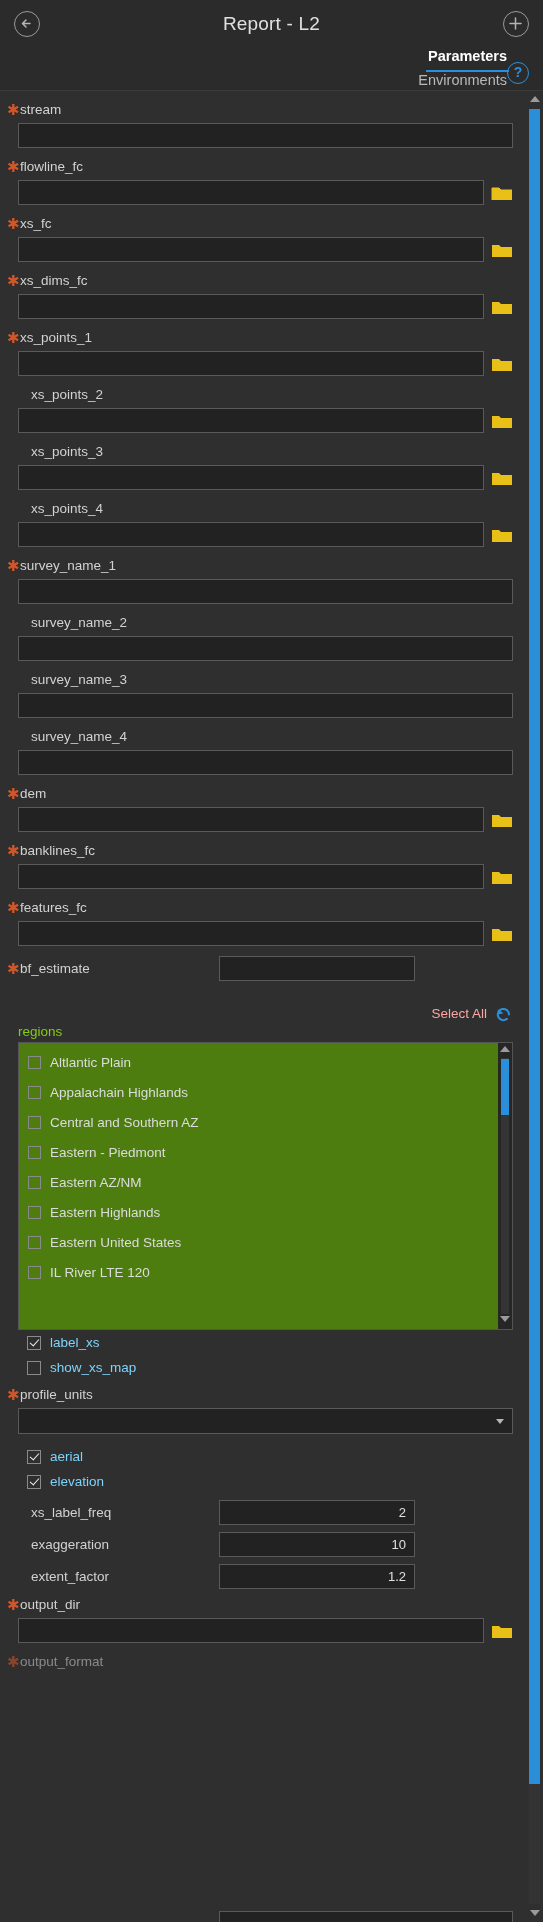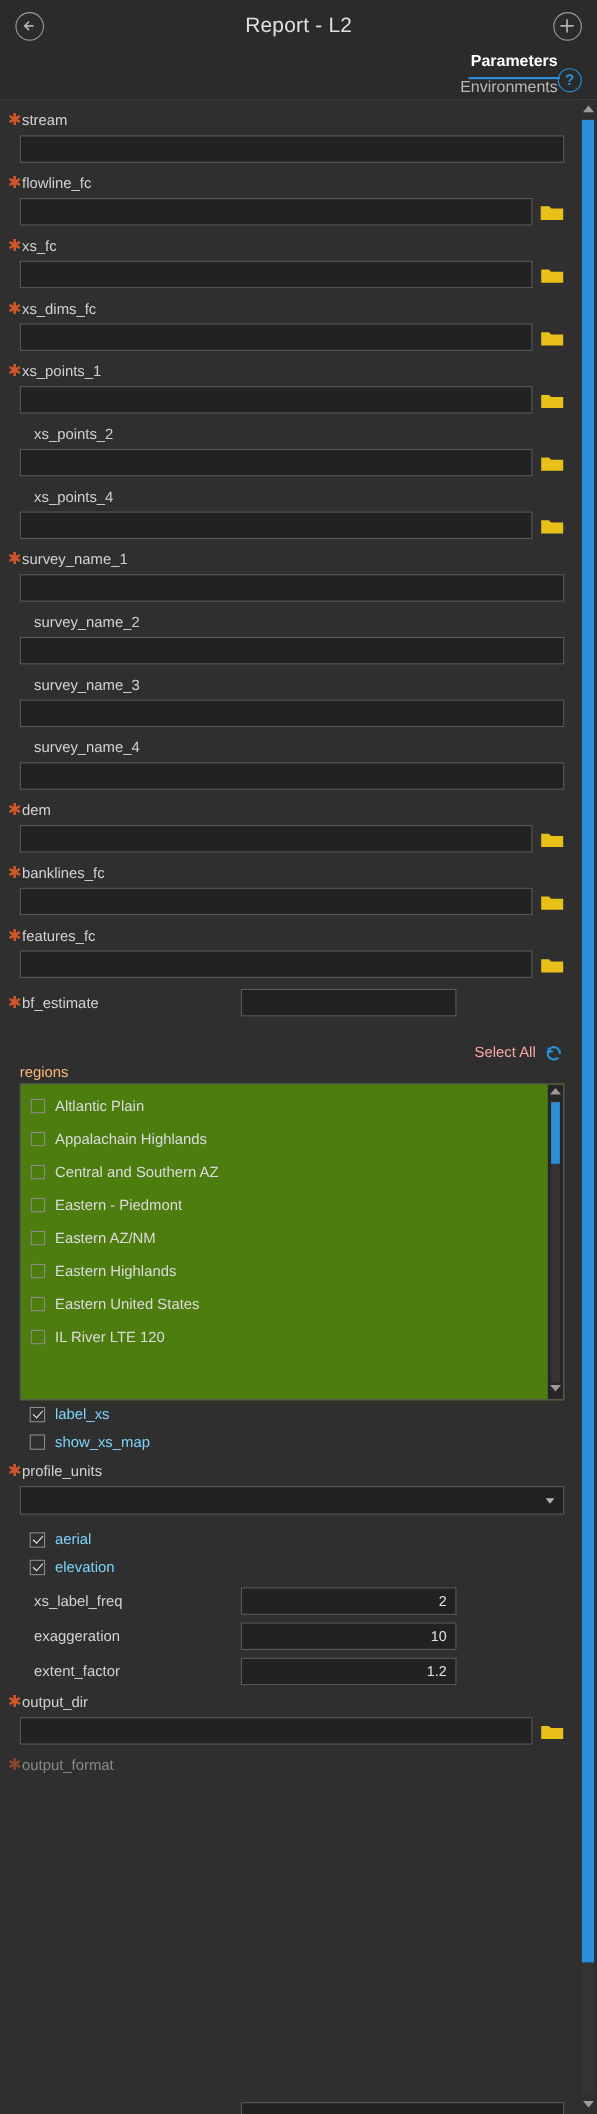--- a/index.html
+++ b/index.html
@@ -82,21 +82,21 @@
   .inline .ilbl {
     font-size: 13.5px; color: #d2d2d2; display: flex; align-items: center;
     width: 201px; flex: 0 0 auto;
   }
   .inline .tbox { width: 196px; flex: 0 0 196px; }
 
   
   .regions-head {
     display: flex; align-items: center; margin-top: 4px; margin-bottom: 3px;
   }
-  .regions-head .rlbl { font-size: 13.5px; color: #fdba74; margin-top: 36px; }
+  .regions-head .rlbl { font-size: 13.5px; color: #84cc16; margin-top: 36px; }
   .regions-head .spacer { flex: 1; }
   .selectall { font-size: 13.5px; color: #fca5a5; margin-right: 7px; }
   .reset-icon { width: 19px; height: 19px; position: relative; }
 
   .listbox {
     background: #4d7c0f; border: 1px solid #555; height: 288px;
     position: relative; overflow: hidden;
   }
   .listitems { padding: 4px 0 0 0; }
   .litem {
@@ -277,20 +277,34 @@
         <div class="inputrow">
           <div class="tbox"></div>
           <div class="folder">
             <svg width="22" height="20" viewBox="0 0 22 20">
                 <path d="M1 17V5h7l2 2h11v10z" fill="#e8c018"></path>
               </svg>
           </div>
         </div>
       </div>
 
+      <div class="field">
+        <div class="lbl">
+          <span class="req nostar"></span>
+          <span>xs_points_3</span>
+        </div>
+        <div class="inputrow">
+          <div class="tbox"></div>
+          <div class="folder">
+            <svg width="22" height="20" viewBox="0 0 22 20">
+                <path d="M1 17V5h7l2 2h11v10z" fill="#e8c018"></path>
+              </svg>
+          </div>
+        </div>
+      </div>
 
       <div class="field">
         <div class="lbl">
           <span class="req nostar"></span>
           <span>xs_points_4</span>
         </div>
         <div class="inputrow">
           <div class="tbox"></div>
           <div class="folder">
             <svg width="22" height="20" viewBox="0 0 22 20">

